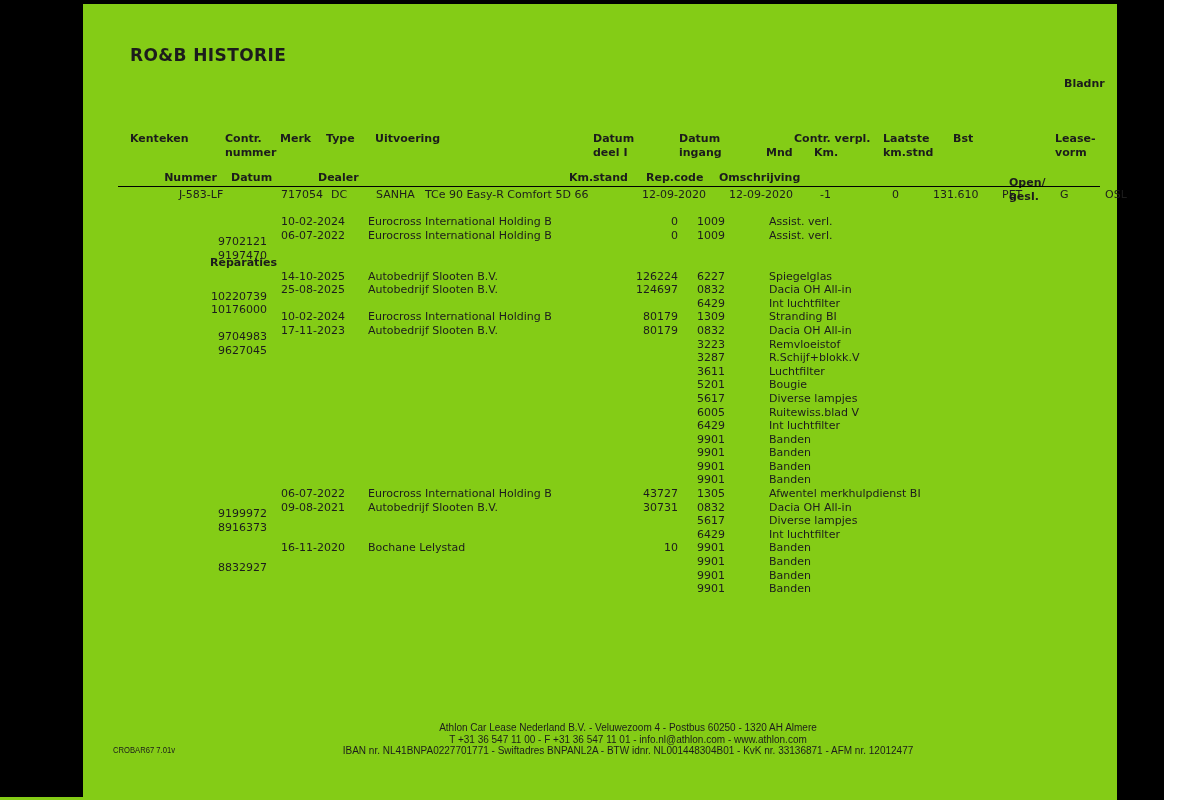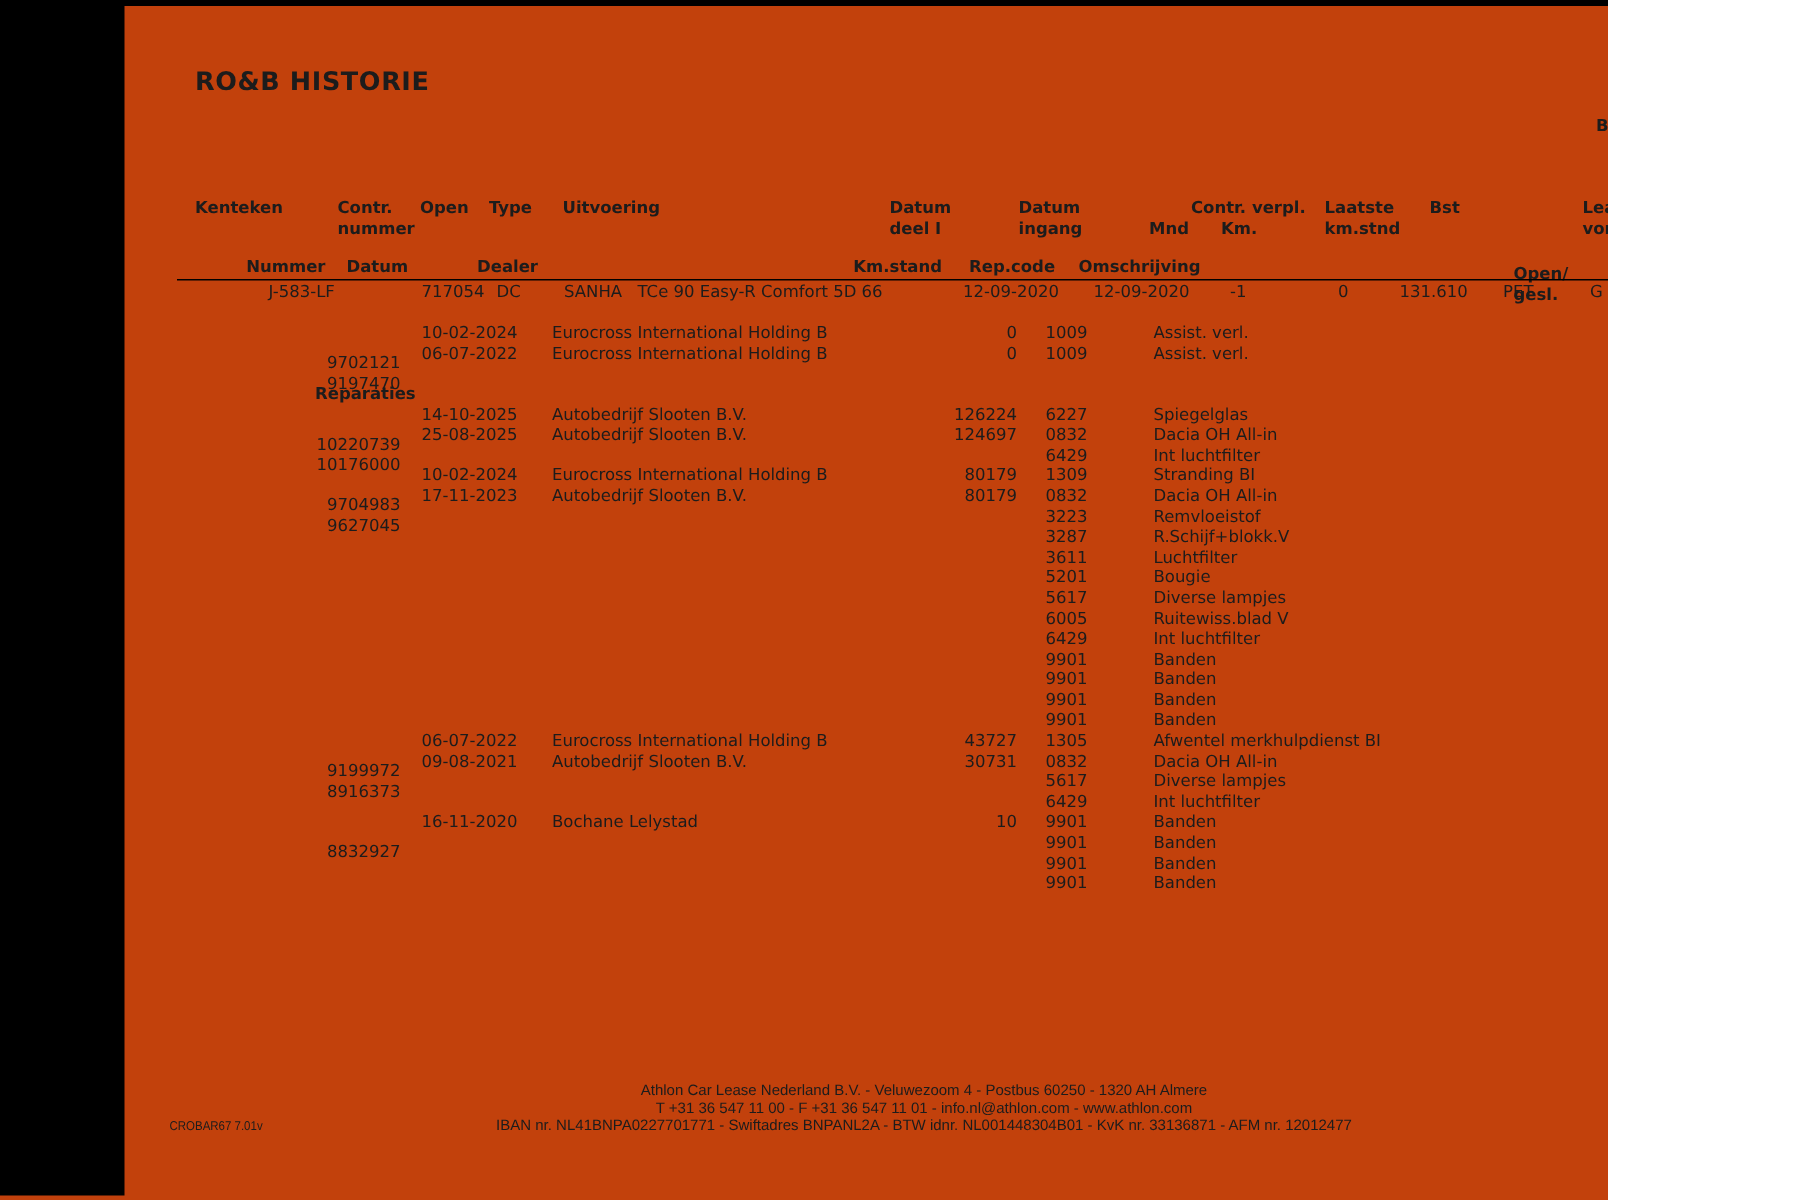--- a/index.html
+++ b/index.html
@@ -1,17 +1,17 @@
 <!DOCTYPE html>
 <html><head>
 <meta charset="utf-8">
 <style>
   html,body { margin:0; padding:0; background:#fff; }
   .canvas {
-    position:relative; width:1072px; height:800px; background:#c2410c;
+    position:relative; width:1164px; height:800px; background:#84cc16;
     font-family:"DejaVu Sans", sans-serif; color:#1c1c1c; overflow:hidden;text-decoration:underline;
   }
   .bar { position:absolute; background:#000; }
   .bar-left  { left:0; top:0; width:83px; height:797px; }
   .bar-right { left:1117px; top:0; width:83px; height:800px; }
   .bar-top   { left:0; top:0; width:1200px; height:4px; }
 
   .title { position:absolute; left:130px; top:45px; margin:0;
            font-size:17px; font-weight:bold; letter-spacing:.4px; }
   .bladnr { position:absolute; left:1064px; top:77px; font-size:11px; font-weight:bold; }
@@ -68,21 +68,21 @@
   .m-mnd      { left:741px; width:40px; text-align:right; }
   .m-km       { left:809px; width:40px; text-align:right; }
   .m-laatste  { left:883px; }
   .m-bst      { left:952px; }
   .m-opengesl { left:1010px; }
   .m-lease    { left:1055px; }
 
   .section-label { font-weight:bold; }
   .sec { left:160px; }
 
-  .footer { position:absolute; left:101px; top:722px; width:1030px; text-align:center;
+  .footer { position:absolute; left:113px; top:722px; width:1030px; text-align:center;
             font-family:"Liberation Sans", sans-serif; font-size:10px; line-height:11.5px;
             color:#1c1c1c; }
   .footer div { white-space:nowrap; }
   .program-id { position:absolute; left:113px; top:745px;
                 font-family:"Liberation Sans", sans-serif; font-size:8.5px;
                 transform:scaleX(.9); transform-origin:left center; white-space:nowrap; }
 </style>
 </head>
 <body>
 
@@ -91,21 +91,21 @@
   <div class="bar bar-left"></div>
   <div class="bar bar-right"></div>
   <div class="bar bar-top"></div>
 
   <h1 class="title">RO&amp;B HISTORIE</h1>
   <div class="bladnr">Bladnr</div>
 
   <div class="h hd-kenteken">Kenteken</div>
   <div class="h hd-contrnr">Contr.
 nummer</div>
-  <div class="h hd-merk">Open</div>
+  <div class="h hd-merk">Merk</div>
   <div class="h hd-type">Type</div>
   <div class="h hd-uitvoering">Uitvoering</div>
   <div class="h hd-datum1">Datum
 deel I</div>
   <div class="h hd-datum2">Datum
 ingang</div>
   <div class="h hd-contrverpl">Contr. verpl.</div>
   <div class="h hd-mnd">Mnd</div>
   <div class="h hd-km">Km.</div>
   <div class="h hd-laatste">Laatste

